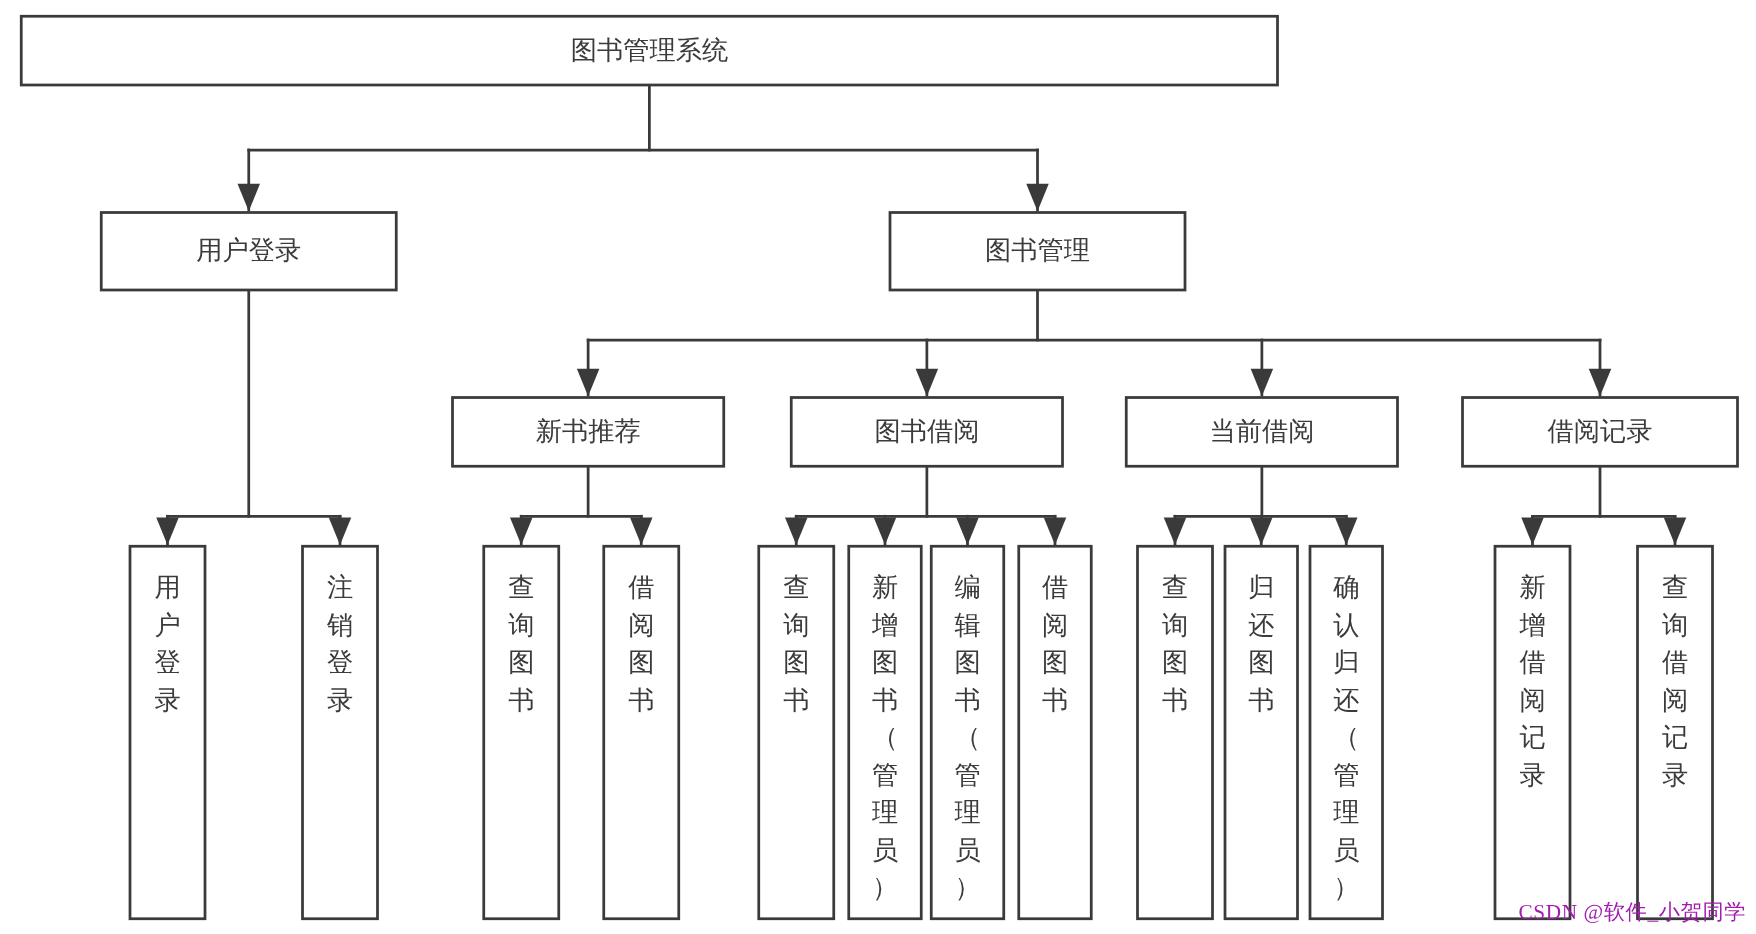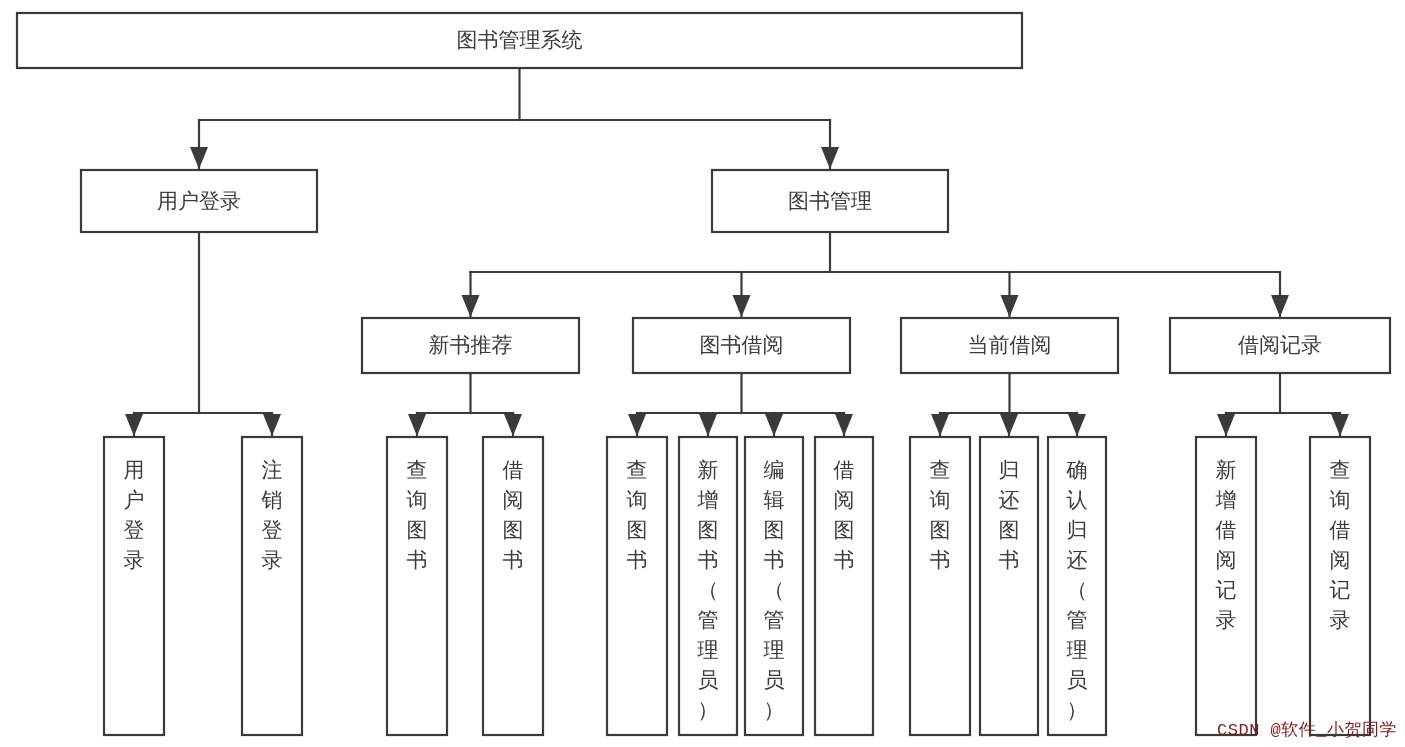--- a/index.html
+++ b/index.html
@@ -18,22 +18,22 @@
     font-family:"Liberation Sans","DejaVu Sans",sans-serif;
     text-anchor:middle;dominant-baseline:middle;
   }
   .node-label-vert{
     fill:#3b3b3b;font-size:21px;
     font-family:"Liberation Sans","DejaVu Sans",sans-serif;
     text-anchor:middle;
   }
   .watermark{
     position:absolute;right:8px;bottom:6px;
-    font-size:17px;color:#7f1d1d;letter-spacing:0.5px;
-    font-family:Liberation Mono, monospace;
+    font-size:17px;color:#a21caf;letter-spacing:0.5px;
+    font-family:Liberation Serif, serif;
     white-space:nowrap;pointer-events:none;
   }
 </style>
 </head>
 <body>
 
 <div id="diagram-root">
   <svg class="canvas" viewBox="0 0 1405 747">
     <g id="edges-layer">
         <path class="link" d="M 519.5 68 L 519.5 120"></path>

